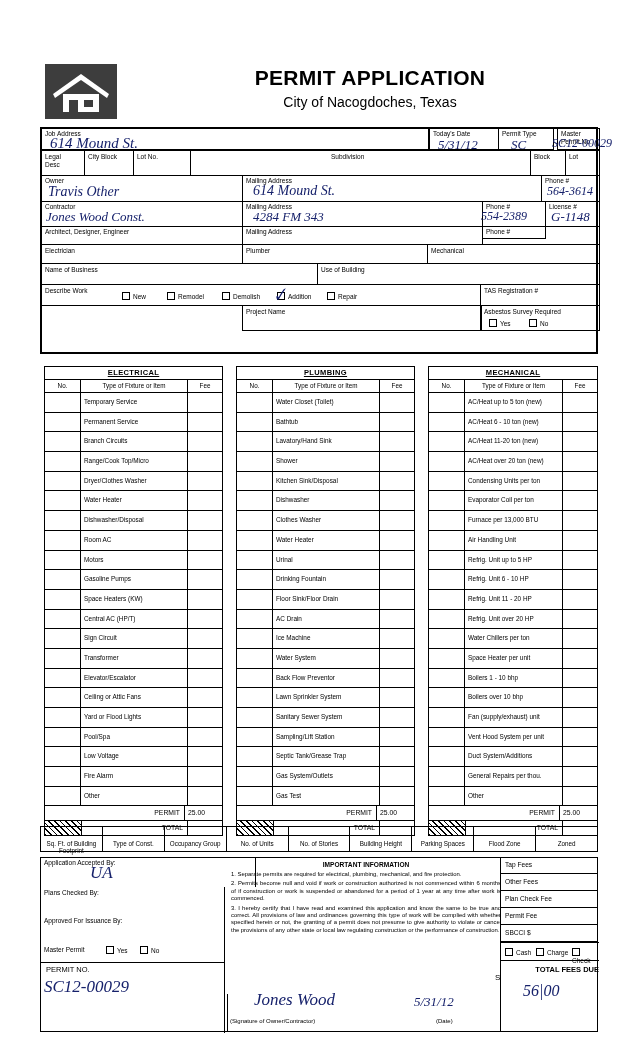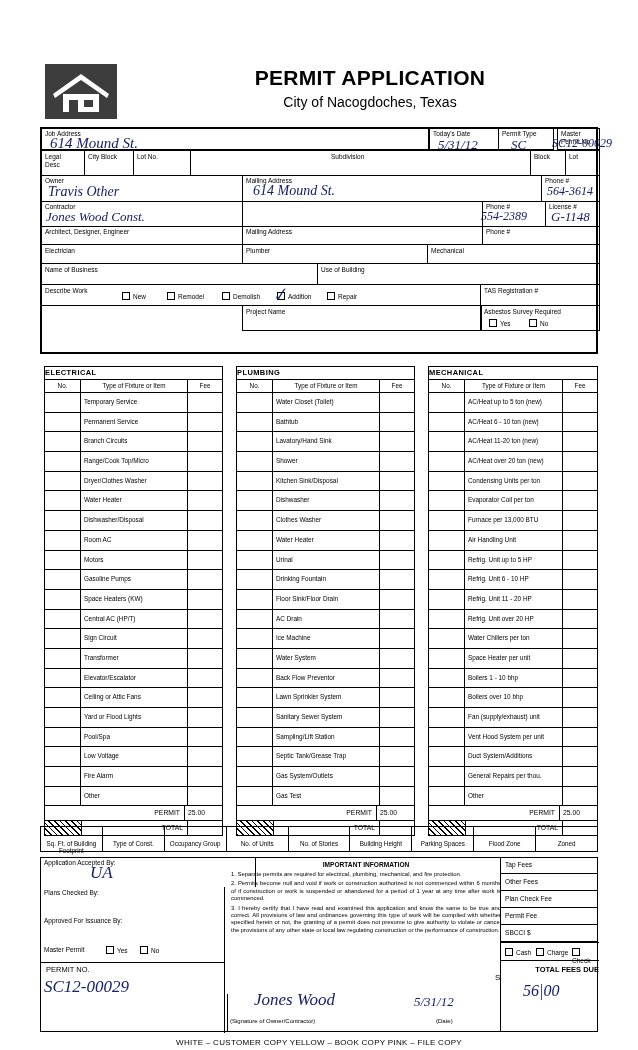--- a/index.html
+++ b/index.html
@@ -16,21 +16,21 @@
   
   .bx{position:absolute;box-sizing:border-box;border:1px solid #000;}
   .lbl{position:absolute;font-size:6.5px;line-height:8px;}
   .hw{position:absolute;font-family:"Liberation Serif",serif;font-style:italic;color:#16216b;white-space:nowrap;}
 
   
   .topblock{position:absolute;left:40px;top:103px;width:558px;height:227px;border:2px solid #000;box-sizing:border-box;}
 
   
   .tbl{position:absolute;border:1px solid #000;box-sizing:border-box;font-size:6.5px;}
-  .tbl .th{height:12px;border-bottom:1px solid #000;font-weight:bold;font-size:7.5px;line-height:12px;letter-spacing:.4px;}
+  .tbl .th{height:12px;border-bottom:1px solid #000;text-align:center;font-weight:bold;font-size:7.5px;line-height:12px;letter-spacing:.4px;text-decoration:underline;}
   .tbl .sub{height:12px;border-bottom:1px solid #000;display:flex;}
   .tbl .sub div{border-right:1px solid #000;line-height:12px;font-size:6.3px;text-align:center;box-sizing:border-box;}
   .tbl .sub div:last-child{border-right:none;}
   .tbl .row{height:18.7px;border-bottom:1px solid #000;display:flex;}
   .tbl .row div{border-right:1px solid #000;box-sizing:border-box;line-height:18.7px;font-size:6.4px;padding-left:3px;}
   .tbl .row div:last-child{border-right:none;}
   .c-no{width:36px;}
   .c-ty{flex:1;}
   .c-fee{width:34px;}
   .permrow{height:14px;border-bottom:1px solid #000;display:flex;}
@@ -121,21 +121,25 @@
     </div>
     <div class="bx" style="left:499px;top:46px;width:59px;height:27px;">
       <span class="lbl" style="left:3px;top:1px;">Phone #</span>
       <span class="hw" style="left:5px;top:8px;font-size:12px;">564-3614</span>
     </div>
 
     <div class="bx" style="left:-1px;top:72px;width:202px;height:26px;">
       <span class="lbl" style="left:3px;top:1px;">Contractor</span>
       <span class="hw" style="left:4px;top:7px;font-size:13px;">Jones Wood Const.</span>
     </div>
-    <div class="bx" style="left:440px;top:72px;width:64px;height:26px;">
+    <div class="bx" style="left:200px;top:72px;width:241px;height:26px;">
+      <span class="lbl" style="left:3px;top:1px;">Mailing Address</span>
+      <span class="hw" style="left:10px;top:7px;font-size:13px;">4284   FM  343</span>
+    </div>
+    <div class="bx" style="left:440px;top:72px;width:64px;height:38px;">
       <span class="lbl" style="left:3px;top:1px;">Phone #</span>
       <span class="hw" style="left:-2px;top:7px;font-size:12px;">554-2389</span>
     </div>
     <div class="bx" style="left:503px;top:72px;width:55px;height:26px;">
       <span class="lbl" style="left:3px;top:1px;">License #</span>
       <span class="hw" style="left:5px;top:7px;font-size:13px;">G-1148</span>
     </div>
 
     <div class="bx" style="left:-1px;top:97px;width:202px;height:19px;">
       <span class="lbl" style="left:3px;top:1px;">Architect, Designer, Engineer</span>
@@ -633,14 +637,13 @@
         <span class="lbl" style="left:71px;top:5px;"><span class="chk"></span><span>Check</span></span>
       </div>
       <div style="position:absolute;left:0;top:103px;width:98px;height:71px;border-top:1px solid #000;box-sizing:border-box;">
         <div style="text-align:right;font-size:7.5px;font-weight:bold;margin-top:4px;">TOTAL FEES DUE</div>
         <div class="hw" style="position:relative;left:22px;top:8px;font-size:16px;">56|00</div>
       </div>
       <span style="position:absolute;left:-6px;top:116px;font-size:8px;">S</span>
     </div>
   </div>
 
-  <div class="footnote">WHITE – CUSTOMER COPY          YELLOW – BOOK COPY          PINK – FILE COPY</div>
 </div>
 
 </body></html>

